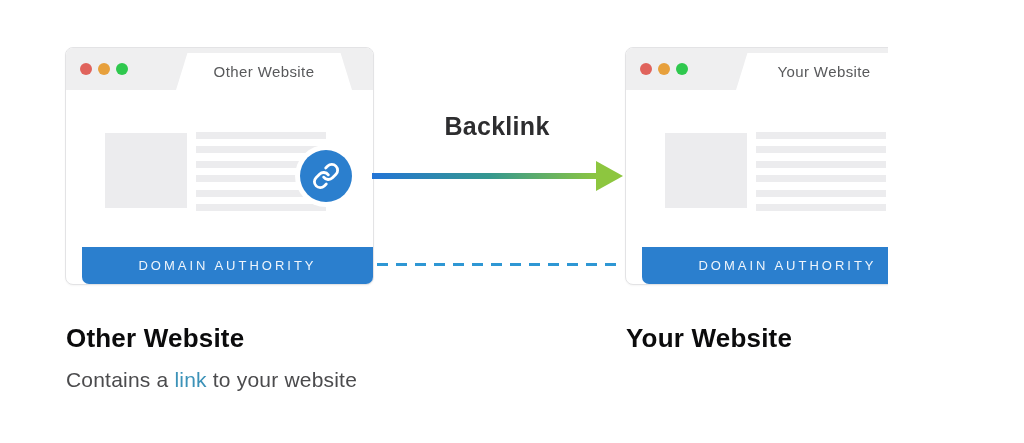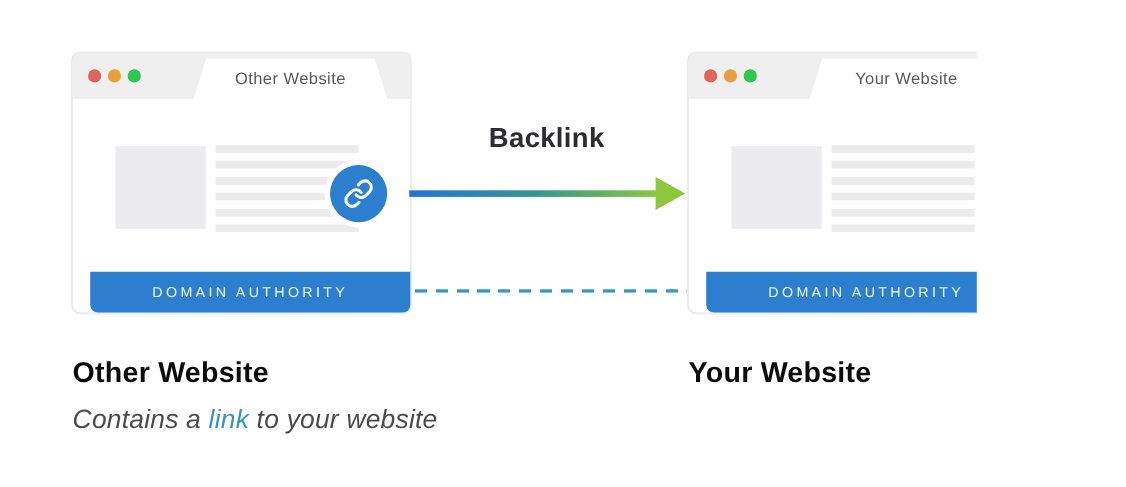--- a/index.html
+++ b/index.html
@@ -63,21 +63,21 @@
     position:absolute;left:377px;top:263px;width:247px;height:3px;
     background:repeating-linear-gradient(90deg,#2e97d4 0 11px,transparent 11px 19px);
   }
 
   
   .caption-heading{
     position:absolute;top:323px;font-size:26px;font-weight:800;color:#0b0b0c;
     letter-spacing:.2px;
   }
   .caption-desc{
-    position:absolute;top:368px;font-size:24px;color:#4b4b4d;letter-spacing:.2px;font-style:italic;
+    position:absolute;top:368px;font-size:21px;color:#4b4b4d;letter-spacing:.2px;
   }
   .caption-heading.left,.caption-desc.left{left:66px;}
   .caption-heading.right,.caption-desc.right{left:626px;}
   .hl-link{color:#3c92b8;}
   .hl-backlink{color:#3fa347;}
 </style>
 </head>
 <body>
 
 <div class="canvas">

